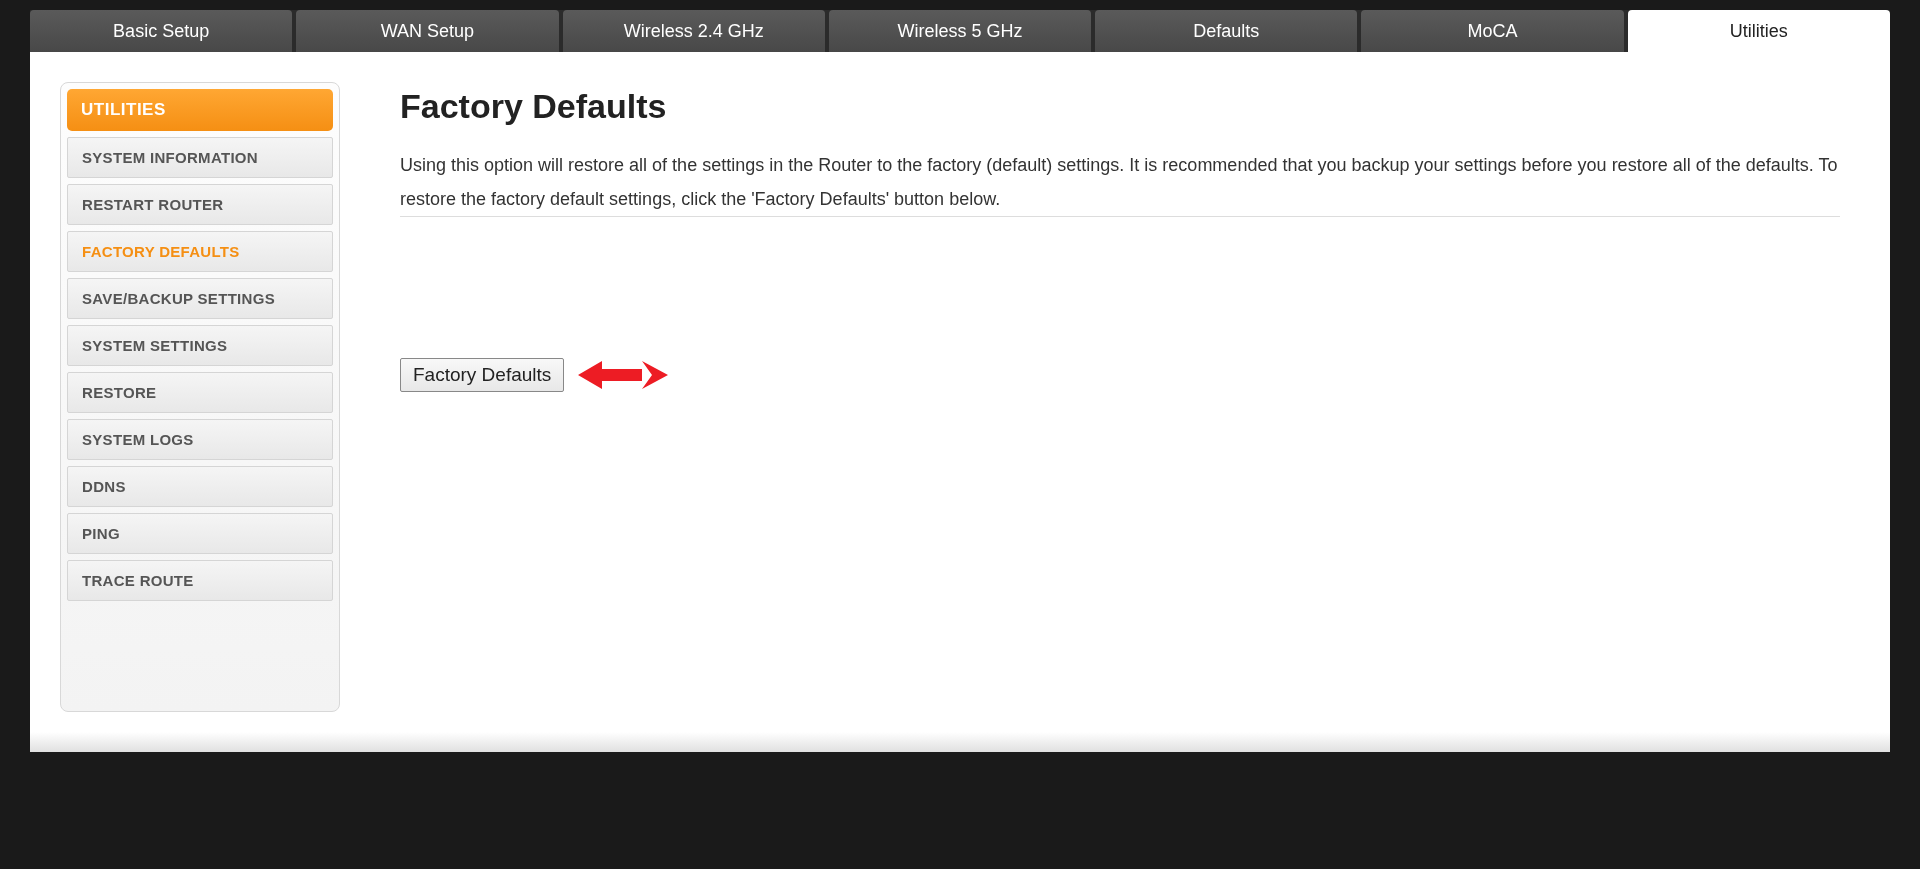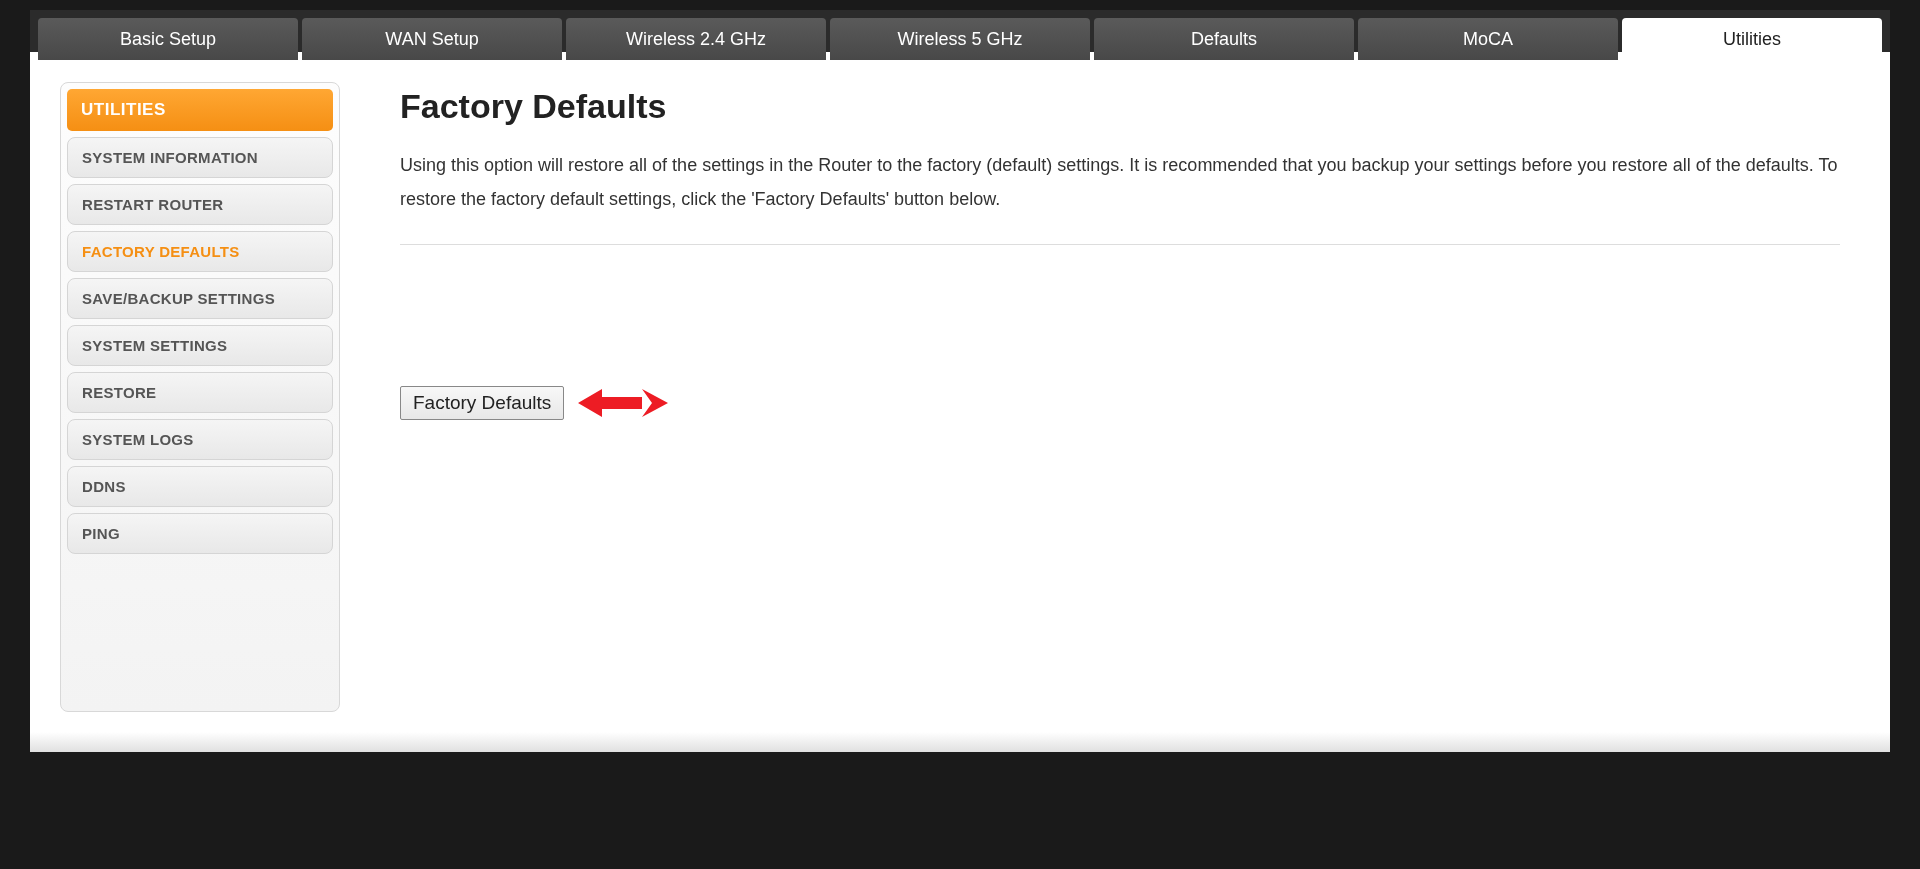--- a/index.html
+++ b/index.html
@@ -16,21 +16,21 @@
     }
     .outer-container {
       background: #1a1a1a;
       padding: 10px 30px 30px 30px;
       height: 100%;
     }
     .top-tabs {
       display: flex;
       gap: 4px;
       background: #2b2b2b;
-      padding: 8px;
+      padding: 0;
       height: 42px;
     }
     .tab {
       flex: 1;
       background: linear-gradient(to bottom, #5a5a5a, #484848);
       color: #fff;
       display: flex;
       align-items: center;
       justify-content: center;
       font-size: 18px;
@@ -62,21 +62,21 @@
       color: #fff;
       font-weight: bold;
       font-size: 17px;
       padding: 11px 14px;
       border-radius: 5px;
       letter-spacing: 0.5px;
     }
     .sidebar-item {
       background: linear-gradient(to bottom, #f5f5f5, #e8e8e8);
       border: 1px solid #d5d5d5;
-      border-radius: 8px;
+      border-radius: 2px;
       padding: 11px 14px;
       margin-top: 6px;
       font-size: 15px;
       color: #555;
       font-weight: bold;
       cursor: pointer;
       letter-spacing: 0.3px;
     }
     .sidebar-item.active {
       color: #f58f13;
@@ -89,21 +89,20 @@
       font-size: 34px;
       font-weight: bold;
       color: #222;
       margin-bottom: 22px;
     }
     .page-description {
       font-size: 18px;
       color: #333;
       line-height: 1.9;
       border-bottom: 1px solid #ddd;
-      padding-bottom: 28px;
       margin-bottom: 50px;
     }
     .action-area {
       display: flex;
       align-items: center;
       gap: 14px;
       margin-top: 140px;
     }
     .factory-button {
       background: linear-gradient(to bottom, #f8f8f8, #e8e8e8);
@@ -148,20 +147,21 @@
       <div id="sidebar-items">
           <div class="sidebar-item">SYSTEM INFORMATION</div>
           <div class="sidebar-item">RESTART ROUTER</div>
           <div class="sidebar-item active">FACTORY DEFAULTS</div>
           <div class="sidebar-item">SAVE/BACKUP SETTINGS</div>
           <div class="sidebar-item">SYSTEM SETTINGS</div>
           <div class="sidebar-item">RESTORE</div>
           <div class="sidebar-item">SYSTEM LOGS</div>
           <div class="sidebar-item">DDNS</div>
           <div class="sidebar-item">PING</div>
+          <div class="sidebar-item">TRACE ROUTE</div>
         </div>
     </div>
 
     <div class="main-content">
       <h1 class="page-title">Factory Defaults</h1>
       <p class="page-description">Using this option will restore all of the settings in the Router to the factory (default) settings. It is recommended that you backup your settings before you restore all of the defaults. To restore the factory default settings, click the 'Factory Defaults' button below.</p>
 
       <div class="action-area">
         <button class="factory-button">Factory Defaults</button>
         <div class="arrow-annotation">

